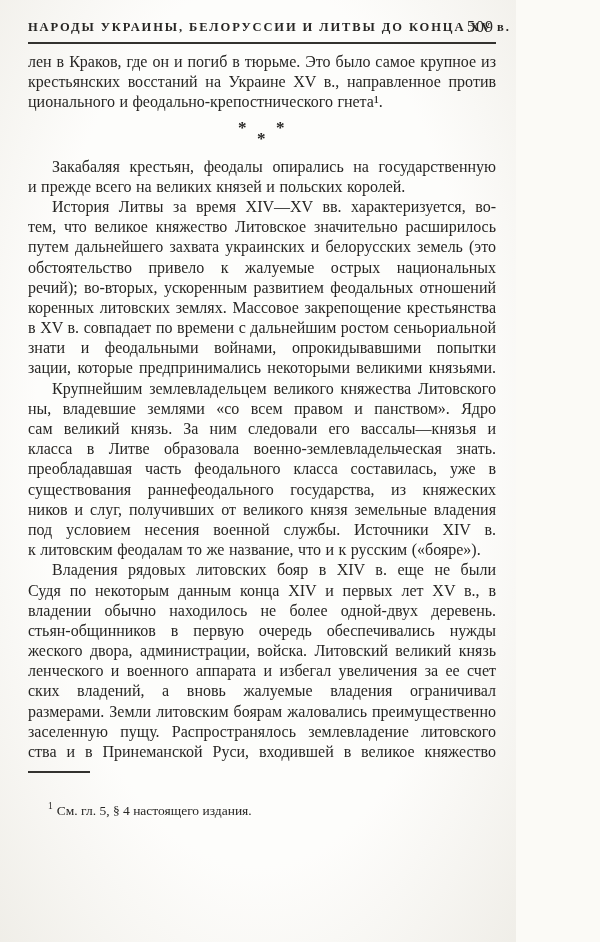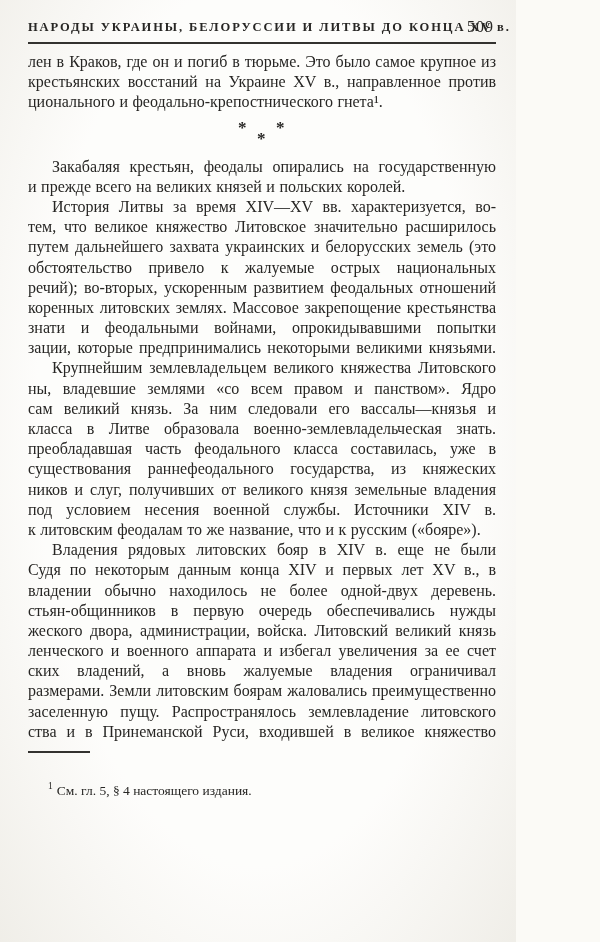--- a/index.html
+++ b/index.html
@@ -115,20 +115,21 @@
         <div class="line first">Закабаляя крестьян, феодалы опирались на государственную власть</div>
         <div class="line last">и прежде всего на великих князей и польских королей.</div>
       </div>
       <div class="para indent">
         <div class="line first">История Литвы за время XIV—XV вв. характеризуется, во-первых,</div>
         <div class="line">тем, что великое княжество Литовское значительно расширилось</div>
         <div class="line">путем дальнейшего захвата украинских и белорусских земель (это</div>
         <div class="line">обстоятельство привело к жалуемые острых национальных противо-</div>
         <div class="line">речий); во-вторых, ускоренным развитием феодальных отношений в</div>
         <div class="line">коренных литовских землях. Массовое закрепощение крестьянства</div>
+        <div class="line">в XV в. совпадает по времени с дальнейшим ростом сеньориальной</div>
         <div class="line">знати и феодальными войнами, опрокидывавшими попытки централи-</div>
         <div class="line">зации, которые предпринимались некоторыми великими князьями.</div>
       </div>
       <div class="para indent">
         <div class="line first">Крупнейшим землевладельцем великого княжества Литовского был</div>
         <div class="line">ны, владевшие землями «со всем правом и панством». Ядро феодального</div>
         <div class="line">сам великий князь. За ним следовали его вассалы—князья и крупные па-</div>
         <div class="line">класса в Литве образовала военно-землевладельческая знать. Численно</div>
         <div class="line">преобладавшая часть феодального класса составилась, уже в период</div>
         <div class="line">существования раннефеодального государства, из княжеских дружин-</div>

